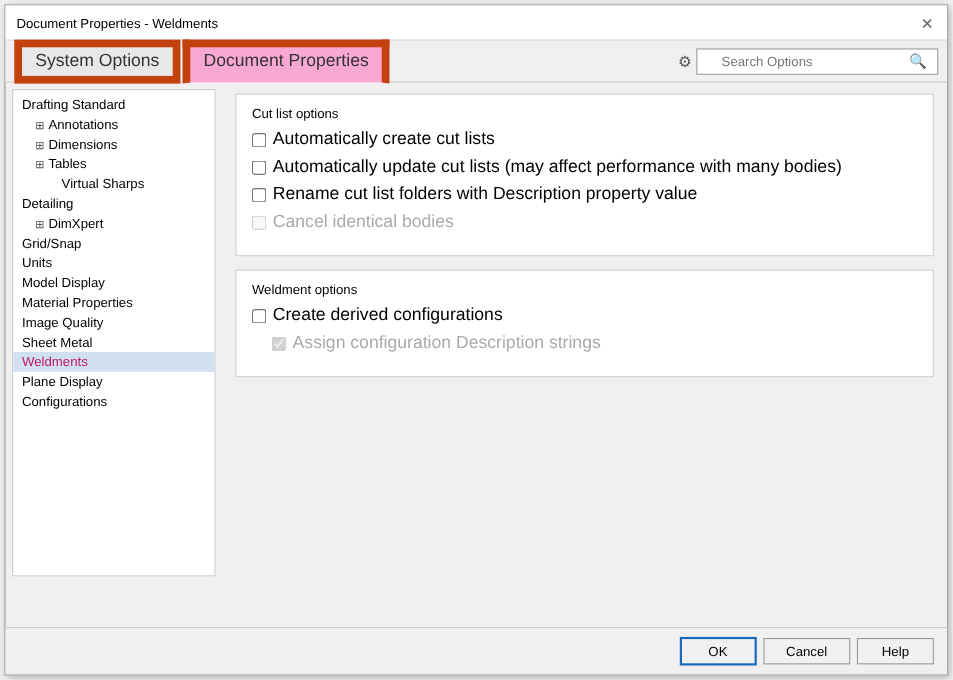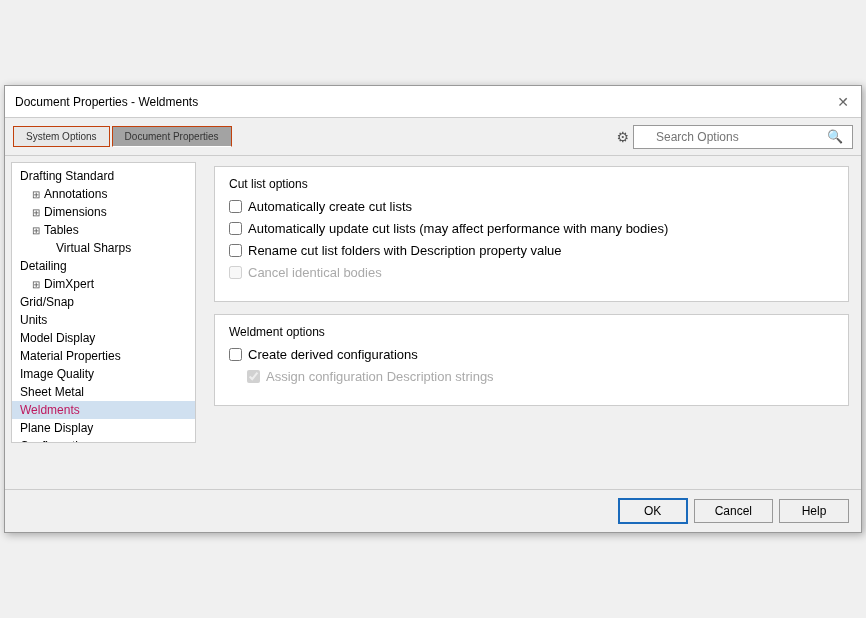--- a/index.html
+++ b/index.html
@@ -10,21 +10,21 @@
       display: flex;
       align-items: center;
       justify-content: center;
       width: 866px;
       height: 618px;
       overflow: hidden;
     }
 
     .window {
       width: 858px;
-      height: 448px;
+      height: 610px;
       background: #f0f0f0;
       border: 1px solid #999;
       box-shadow: 2px 2px 8px rgba(0,0,0,0.3);
       display: flex;
       flex-direction: column;
       justify-content: center;
     }
 
     .title-bar {
       background: #fff;
@@ -63,29 +63,29 @@
       justify-content: space-between;
     }
 
     .tabs {
       display: flex;
       gap: 2px;
     }
 
     .tab {
       padding: 4px 12px;
-      border: 1px solid #c2410c;
+      border: 7px solid #c2410c;
       background: #e8e8e8;
       cursor: pointer;
-      font-size: 10px;
+      font-size: 16px;
       color: #333;
     }
 
     .tab.active {
-      background: #a3a3a3;
+      background: #f9a8d4;
       border-bottom: 1px solid #fff;
       font-weight: normal;
     }
 
     .search-box {
       display: flex;
       align-items: center;
       border: 1px solid #999;
       background: #fff;
       padding: 2px 22px;
@@ -183,21 +183,21 @@
     }
 
     .option-row {
       display: flex;
       align-items: center;
       margin-bottom: 7px;
       gap: 6px;
     }
 
     .option-row label {
-      font-size: 13px;
+      font-size: 16px;
       color: #000;
       cursor: pointer;
     }
 
     .option-row label.disabled {
       color: #aaa;
     }
 
     .option-row input[type="checkbox"] {
       width: 13px;

